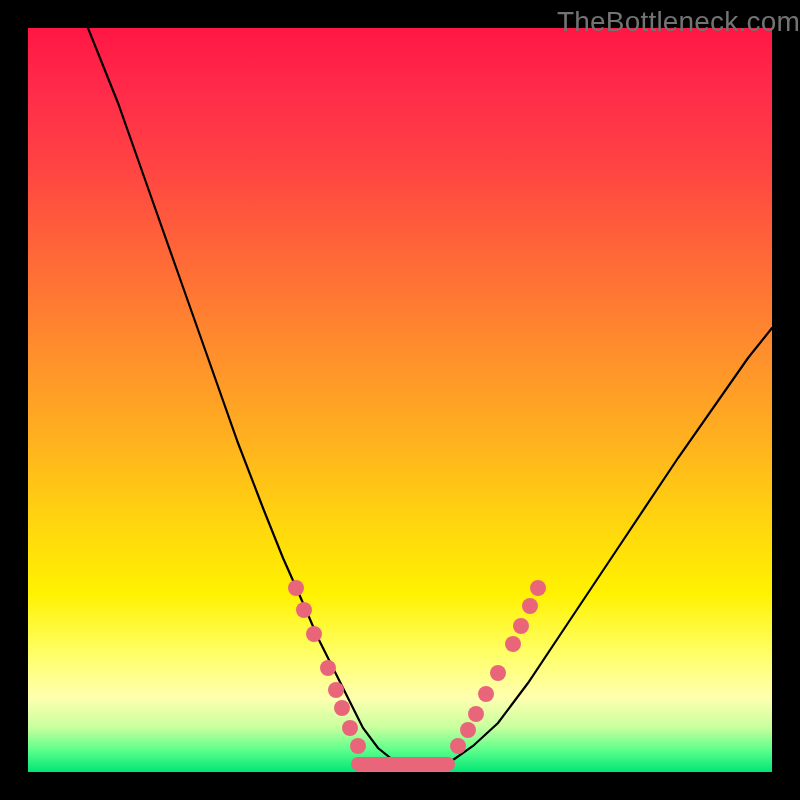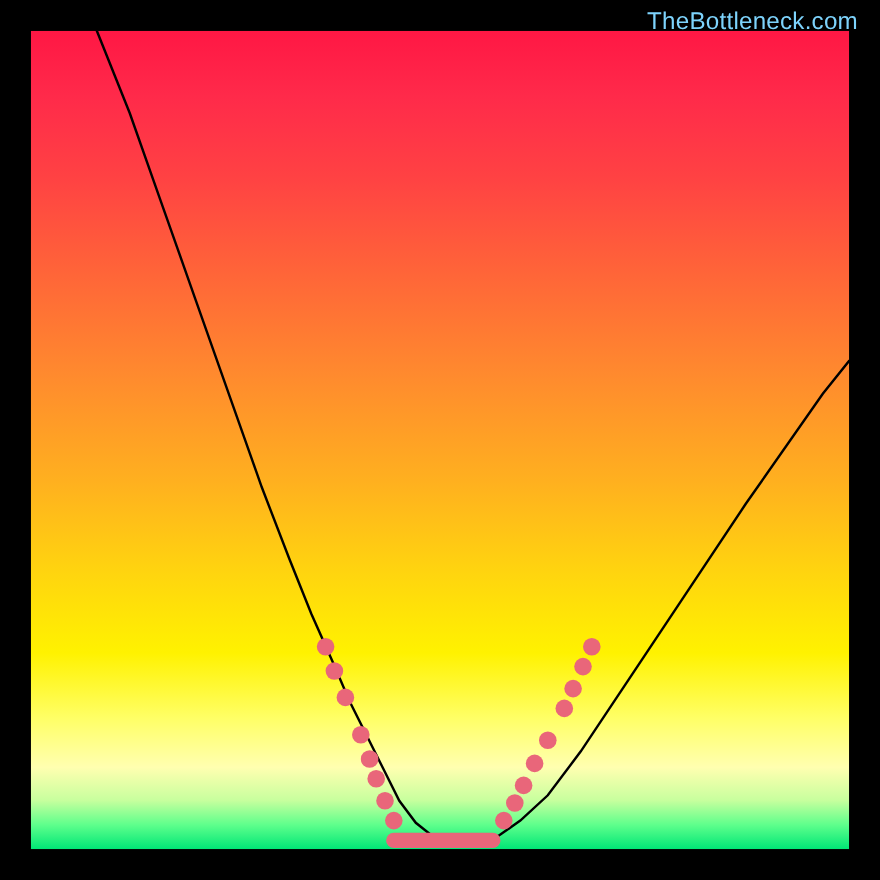--- a/index.html
+++ b/index.html
@@ -39,23 +39,23 @@
       #ffff66 84%,
       #ffffb0 90%,
       #c8ff9e 94%,
       #5fff8c 97%,
       #00e676 100%
     );
   }
   .watermark {
     position: absolute;
     top: 6px;
-    right: 20px;
-    color: #7dd3fc;
-    font-size: 22px;
+    right: 0;
+    color: #737373;
+    font-size: 28px;
     font-weight: 500;
     letter-spacing: 0.2px;
     user-select: none;
   }
   svg.curve {
     position: absolute;
     left: 0; top: 0;
     width: 744px; height: 744px;
   }
   .line {

